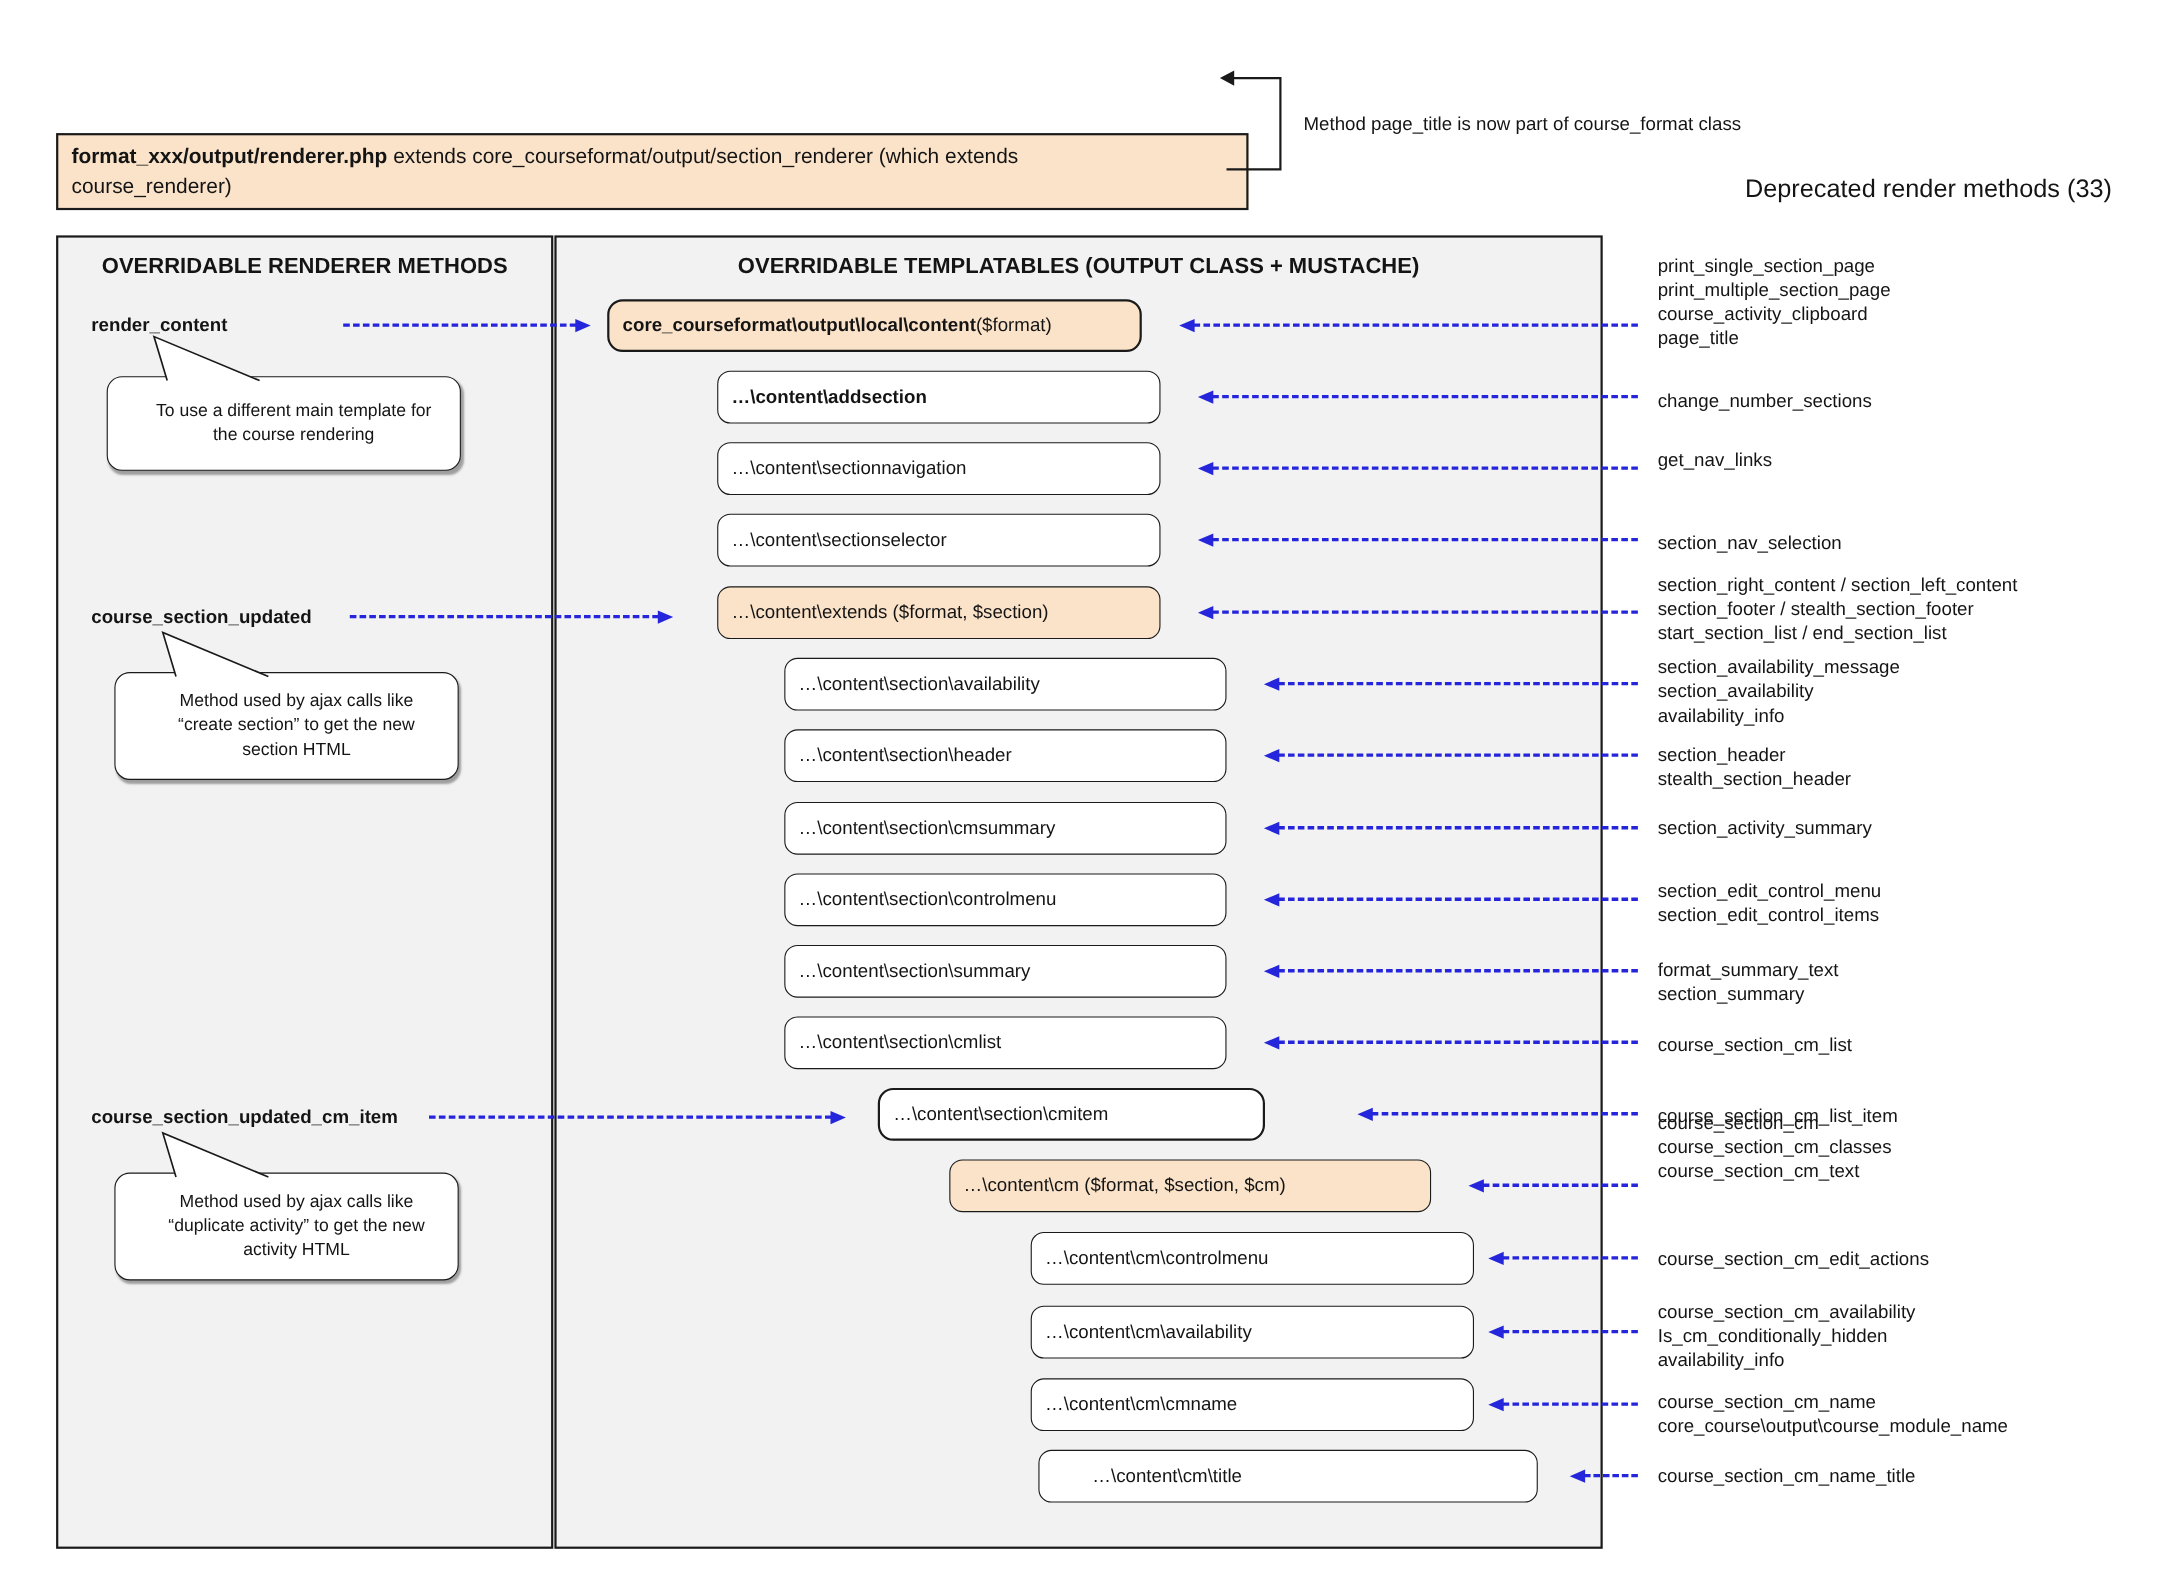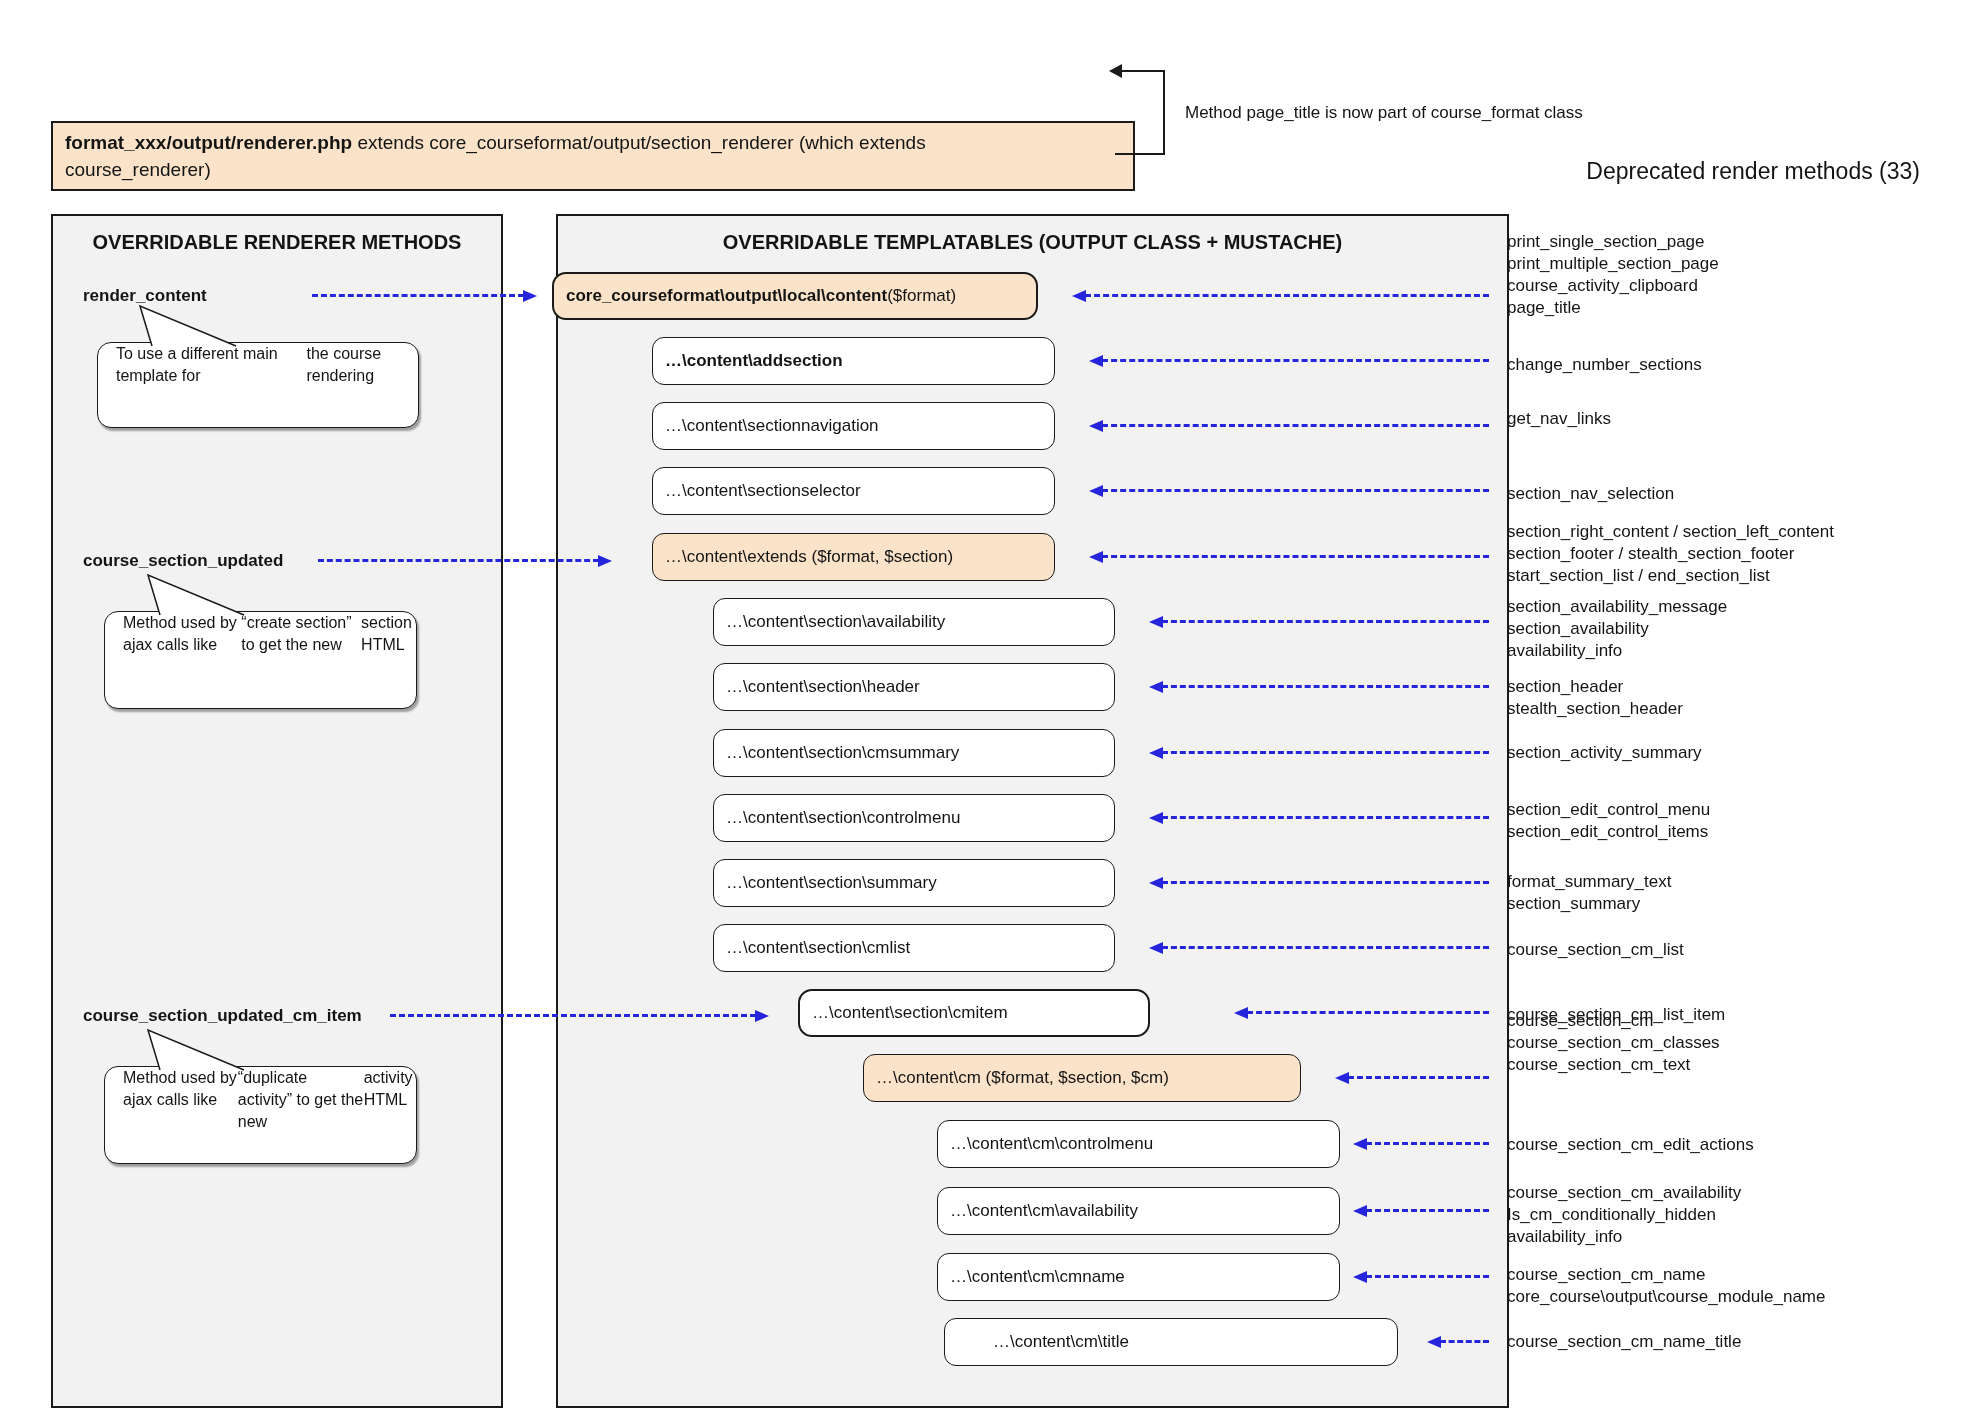--- a/index.html
+++ b/index.html
@@ -37,22 +37,22 @@
     font-size:17px;box-sizing:border-box;white-space:nowrap;
   }
   .mbox.hl{background:var(--orange);}
   .mbox.thick{border-width:2.5px;border-radius:14px;}
   
   .method{position:absolute;left:83px;font-weight:bold;font-size:17px;line-height:18px;white-space:nowrap;}
   
   .bubble{
     position:absolute;background:#fff;border:1.5px solid #1a1a1a;border-radius:14px;
     box-shadow:2px 3px 2px rgba(0,0,0,0.35);
-    display:flex;flex-direction:row;justify-content:center;
-    padding:0 0 0 18px;font-size:16px;line-height:22px;box-sizing:border-box;
+    display:flex;flex-direction:column;justify-content:center;
+    padding:0 0 0 18px;font-size:16px;line-height:22px;box-sizing:border-box;align-items:center;
   }
   .tail{position:absolute;pointer-events:none;}
   
   .arr{position:absolute;height:0;border-top:3px dashed var(--blue);}
   .head{position:absolute;width:0;height:0;top:-7px;}
   .head.r{right:-13px;border-left:14px solid var(--blue);border-top:6px solid transparent;border-bottom:6px solid transparent;}
   .head.l{left:-13px;border-right:14px solid var(--blue);border-top:6px solid transparent;border-bottom:6px solid transparent;}
   
   .dep-group{position:absolute;left:1507px;font-size:17px;line-height:22px;white-space:nowrap;}
   .dep-title{position:absolute;left:1508px;top:158px;width:412px;text-align:right;font-size:23px;}
@@ -103,21 +103,21 @@
 
   <div class="bubble" style="left:104px;top:1066px;width:313px;height:98px;">
     <div>Method used by ajax calls like</div>
     <div>“duplicate activity” to get the new</div>
     <div>activity HTML</div>
   </div>
   <svg class="tail" style="left:134px;top:1024px;" width="130" height="50">
     <path d="M26,46 L14,6 L110,46" fill="#ffffff" stroke="#1a1a1a" stroke-width="1.5"></path>
   </svg>
 
-  <div class="panel" style="left:556px;width:909px;padding-left:40px;">
+  <div class="panel" style="left:504px;width:909px;padding-left:40px;">
     <div class="panel-title">OVERRIDABLE TEMPLATABLES (OUTPUT CLASS + MUSTACHE)</div>
   </div>
 
   <div class="mbox hl thick" style="left:552px;top:272px;width:486px;">
     <span class="b">core_courseformat\output\local\content</span>
       <span> ($format)</span>
   </div>
   <div class="mbox" style="left:652px;top:337px;width:403px;font-weight:bold;">…\content\addsection</div>
   <div class="mbox" style="left:652px;top:402px;width:403px;">…\content\sectionnavigation</div>
   <div class="mbox" style="left:652px;top:467px;width:403px;">…\content\sectionselector</div>

